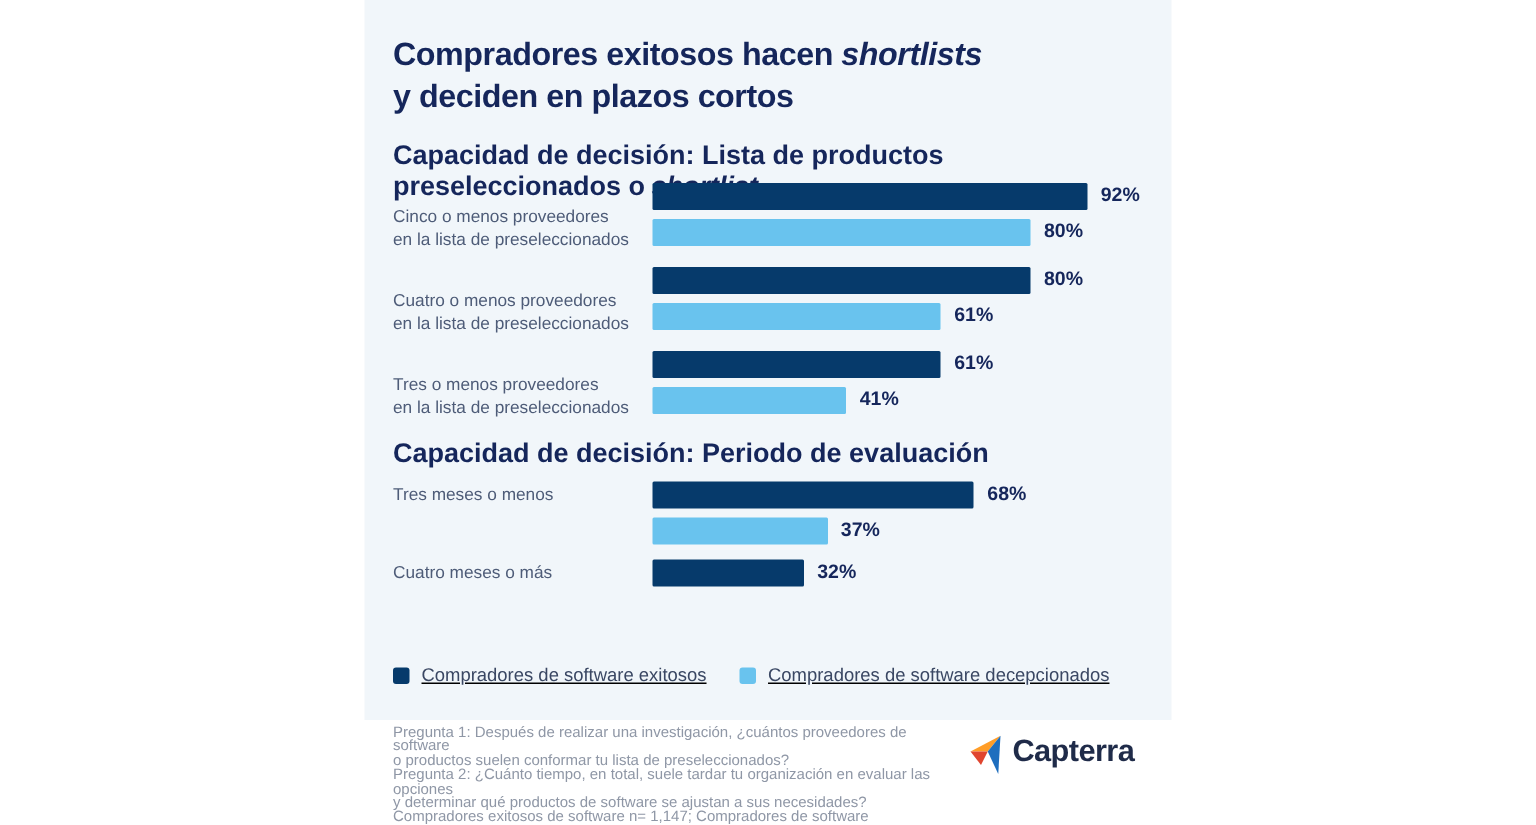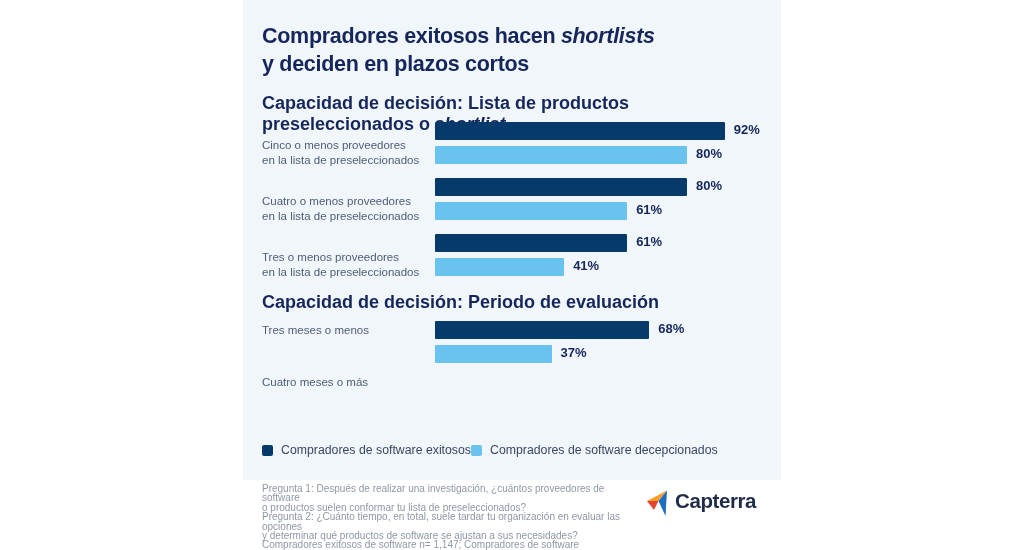--- a/index.html
+++ b/index.html
@@ -41,21 +41,21 @@
   .bar-row { display: flex; align-items: flex-start; height: 18px; margin-bottom: 6px; }
   .bar { height: 18px; border-radius: 1px; }
   .bar-value {
     margin-left: 9px; font-size: 13px; font-weight: 700; color: #15265B;
     white-space: nowrap;
   }
   .bar-value::after { content: "%"; }
 
   .legend {
     position: absolute; left: 19px; top: 443px;
-    display: flex; align-items: flex-start; 
+    display: flex; align-items: flex-start; gap: 22px; text-decoration: underline;
   }
   .legend-item { display: flex; align-items: center; }
   .swatch { width: 11px; height: 11px; border-radius: 2px; margin-right: 8px; flex: none; }
   .legend-label { font-size: 12.3px; color: #3A4763; }
 
   .footnotes {
     position: absolute; left: 19px; top: 484px; width: 360px;
     font-size: 10px; line-height: 9.4px; color: #8F97A6;
   }
   .logo {
@@ -133,20 +133,24 @@
       <div class="bar-row">
         <div class="bar" style="width: 116.55px; background: rgb(105, 195, 238);"></div>
         <div class="bar-value">37</div>
       </div>
     </div>
   </div>
 
   <div class="group single" id="group-4">
     <div class="cat-label">Cuatro meses o más</div>
     <div class="bars">
+      <div class="bar-row">
+        <div class="bar" style="width: 100.8px; background: rgb(6, 58, 107);"></div>
+        <div class="bar-value">32</div>
+      </div>
     </div>
   </div>
 
   <div class="legend">
     <div class="legend-item">
       <span class="swatch" style="background: rgb(6, 58, 107);"></span>
       <span class="legend-label">Compradores de software exitosos</span>
     </div>
     <div class="legend-item">
       <span class="swatch" style="background: rgb(105, 195, 238);"></span>

